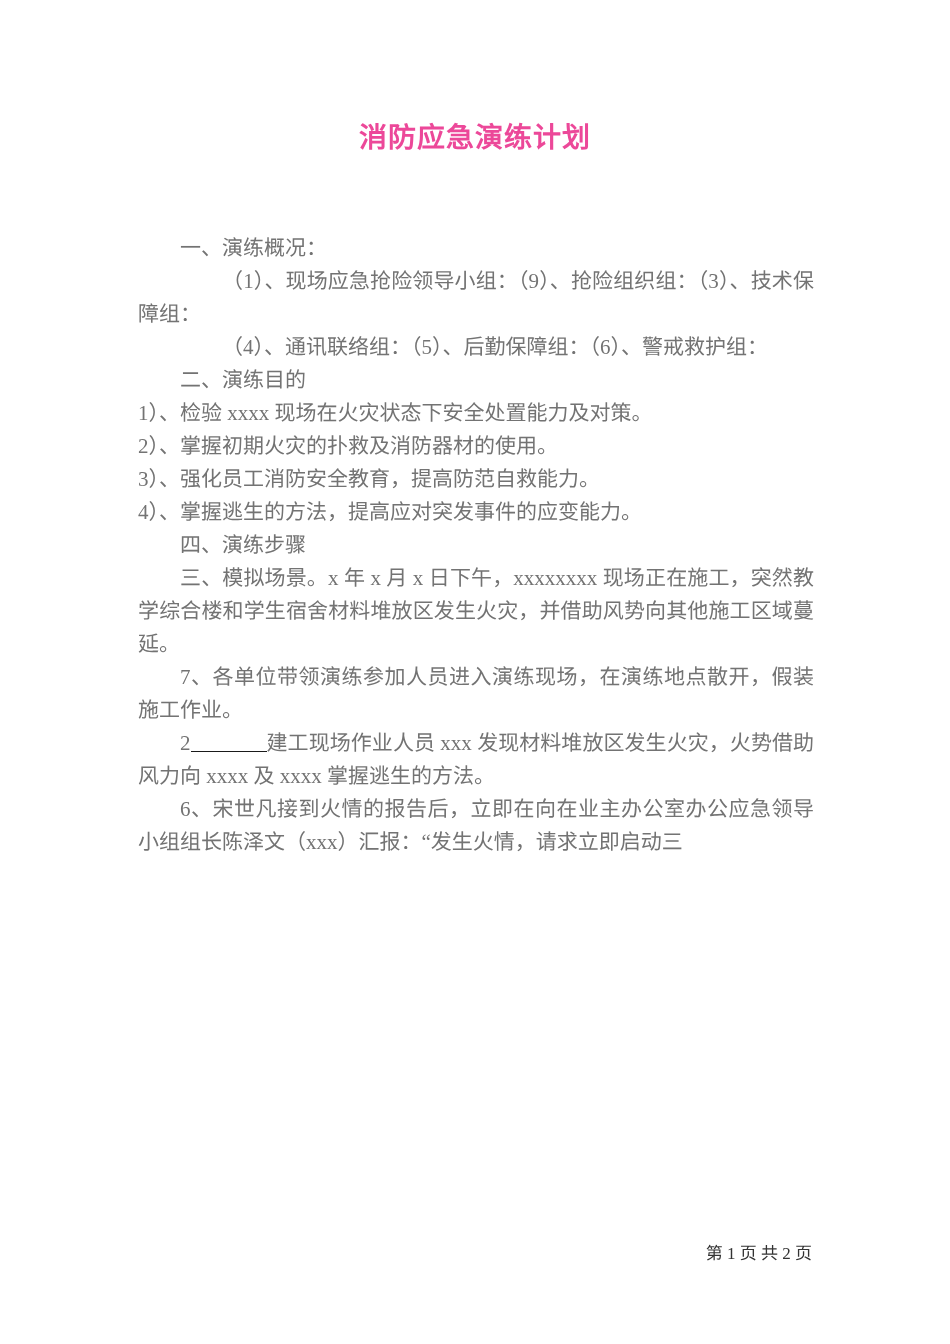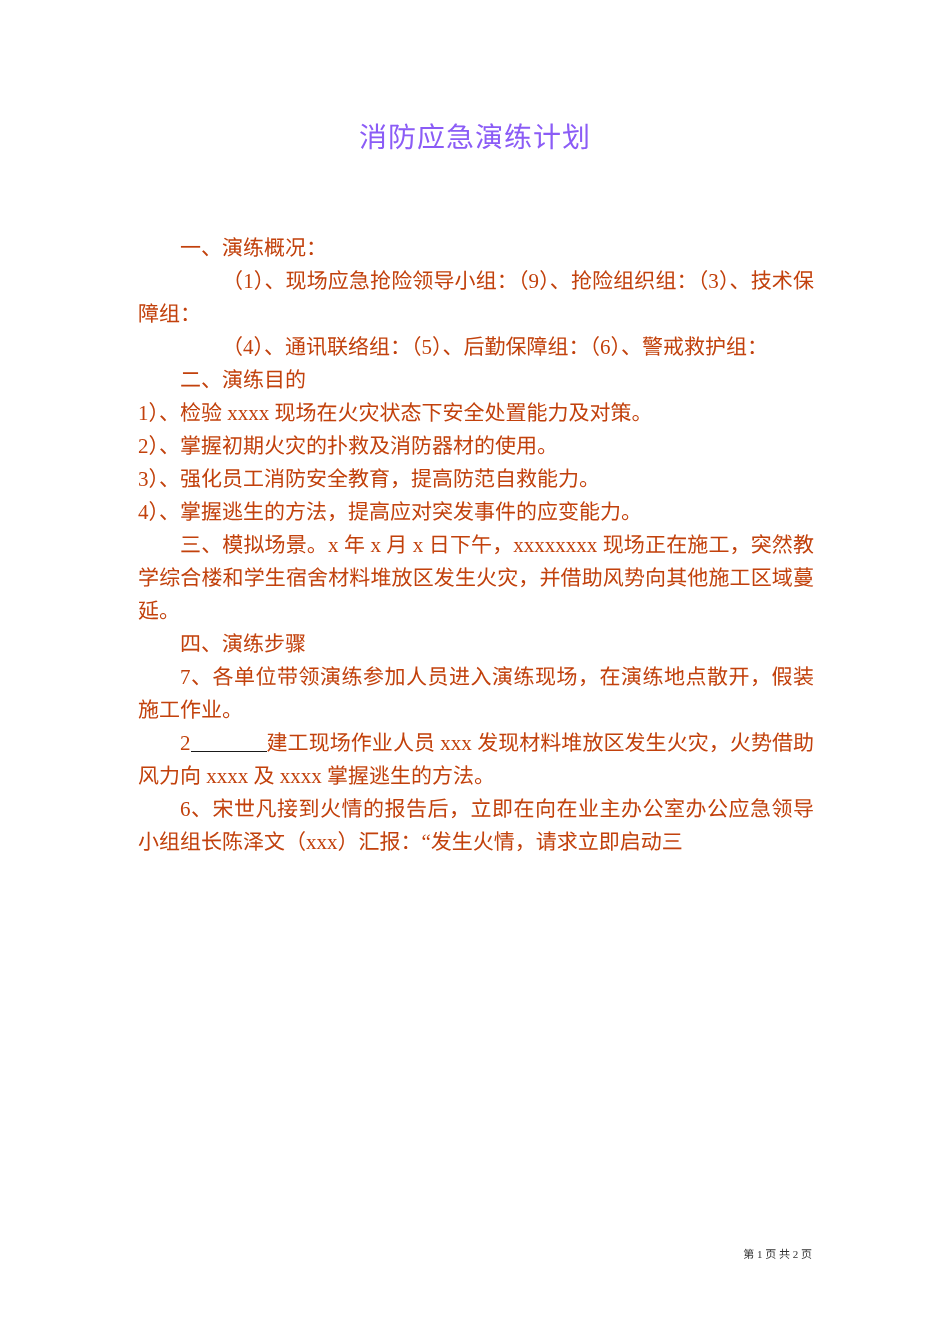--- a/index.html
+++ b/index.html
@@ -24,22 +24,22 @@
   }
 
   
   .page-header {
     height: 100px;
   }
 
   
   .doc-title {
     text-align: center;
-    color: #8b5cf6;
-    font-weight: normal;
+    color: #ec4899;
+    font-weight: bold;
     font-size: 28px;
     line-height: 40px;
     letter-spacing: 1px;
     margin: 0;
     padding-top: 18px;
     font-family: "Liberation Sans", "DejaVu Sans", sans-serif;
   }
 
   
   .doc-body {
@@ -53,21 +53,21 @@
 
   .para {
     margin: 0;
     padding: 0;
     font-size: 21px;
     line-height: 33px;
     text-align: justify;
     text-justify: inter-ideograph;
     text-align-last: left;
     word-break: break-all;
-    color: #c2410c;
+    color: #737373;
   }
 
   
   .para.indent {
     text-indent: 42px;
   }
 
   
   .para.flush {
     text-indent: 0;
@@ -87,21 +87,21 @@
     vertical-align: -2px;
   }
 
   
   .page-footer {
     position: absolute;
     left: 0;
     right: 138px;
     top: 1244px;
     text-align: right;
-    font-size: 11px;
+    font-size: 17px;
     line-height: 20px;
     color: #333333;
     font-family: "Liberation Serif", "DejaVu Serif", serif;
   }
 </style>
 </head>
 <body>
 
 <div class="page">
 
@@ -121,23 +121,23 @@
     <p class="para indent">二、演练目的</p>
 
     <p class="para flush">1）、检验 xxxx 现场在火灾状态下安全处置能力及对策。</p>
 
     <p class="para flush">2）、掌握初期火灾的扑救及消防器材的使用。</p>
 
     <p class="para flush">3）、强化员工消防安全教育，提高防范自救能力。</p>
 
     <p class="para flush">4）、掌握逃生的方法，提高应对突发事件的应变能力。</p>
 
+    <p class="para indent">四、演练步骤</p>
+
     <p class="para indent">三、模拟场景。x 年 x 月 x 日下午，xxxxxxxx 现场正在施工，突然教学综合楼和学生宿舍材料堆放区发生火灾，并借助风势向其他施工区域蔓延。</p>
-
-    <p class="para indent">四、演练步骤</p>
 
     <p class="para indent">7、各单位带领演练参加人员进入演练现场，在演练地点散开，假装施工作业。</p>
 
     <p class="para indent"><span>2</span><span class="blank-fill"></span><span>建工现场作业人员 xxx 发现材料堆放区发生火灾，火势借助风力向 xxxx 及 xxxx 掌握逃生的方法。</span></p>
 
 
     <p class="para indent">6、宋世凡接到火情的报告后，立即在向在业主办公室办公应急领导小组组长陈泽文（xxx）汇报：“发生火情，请求立即启动三</p>
 
   </div>
 

